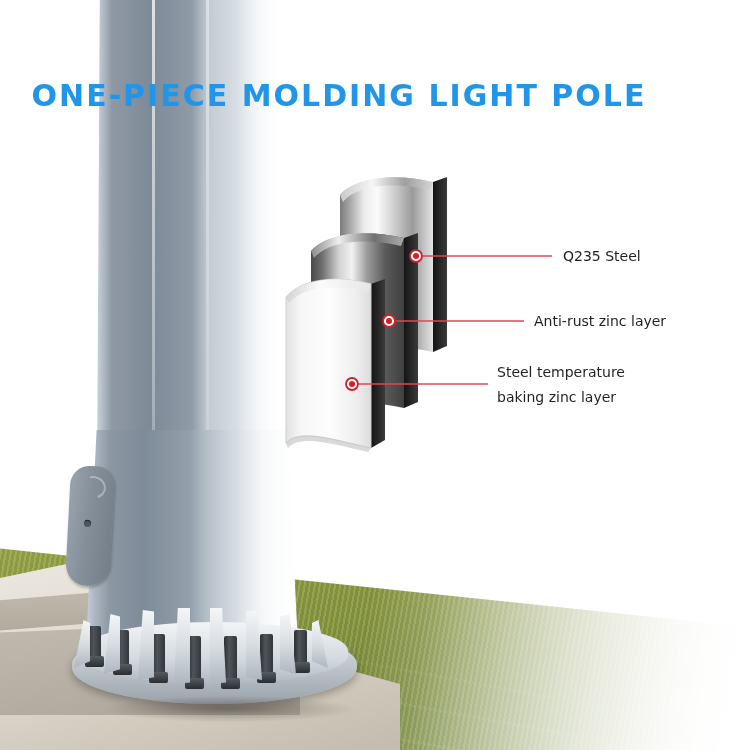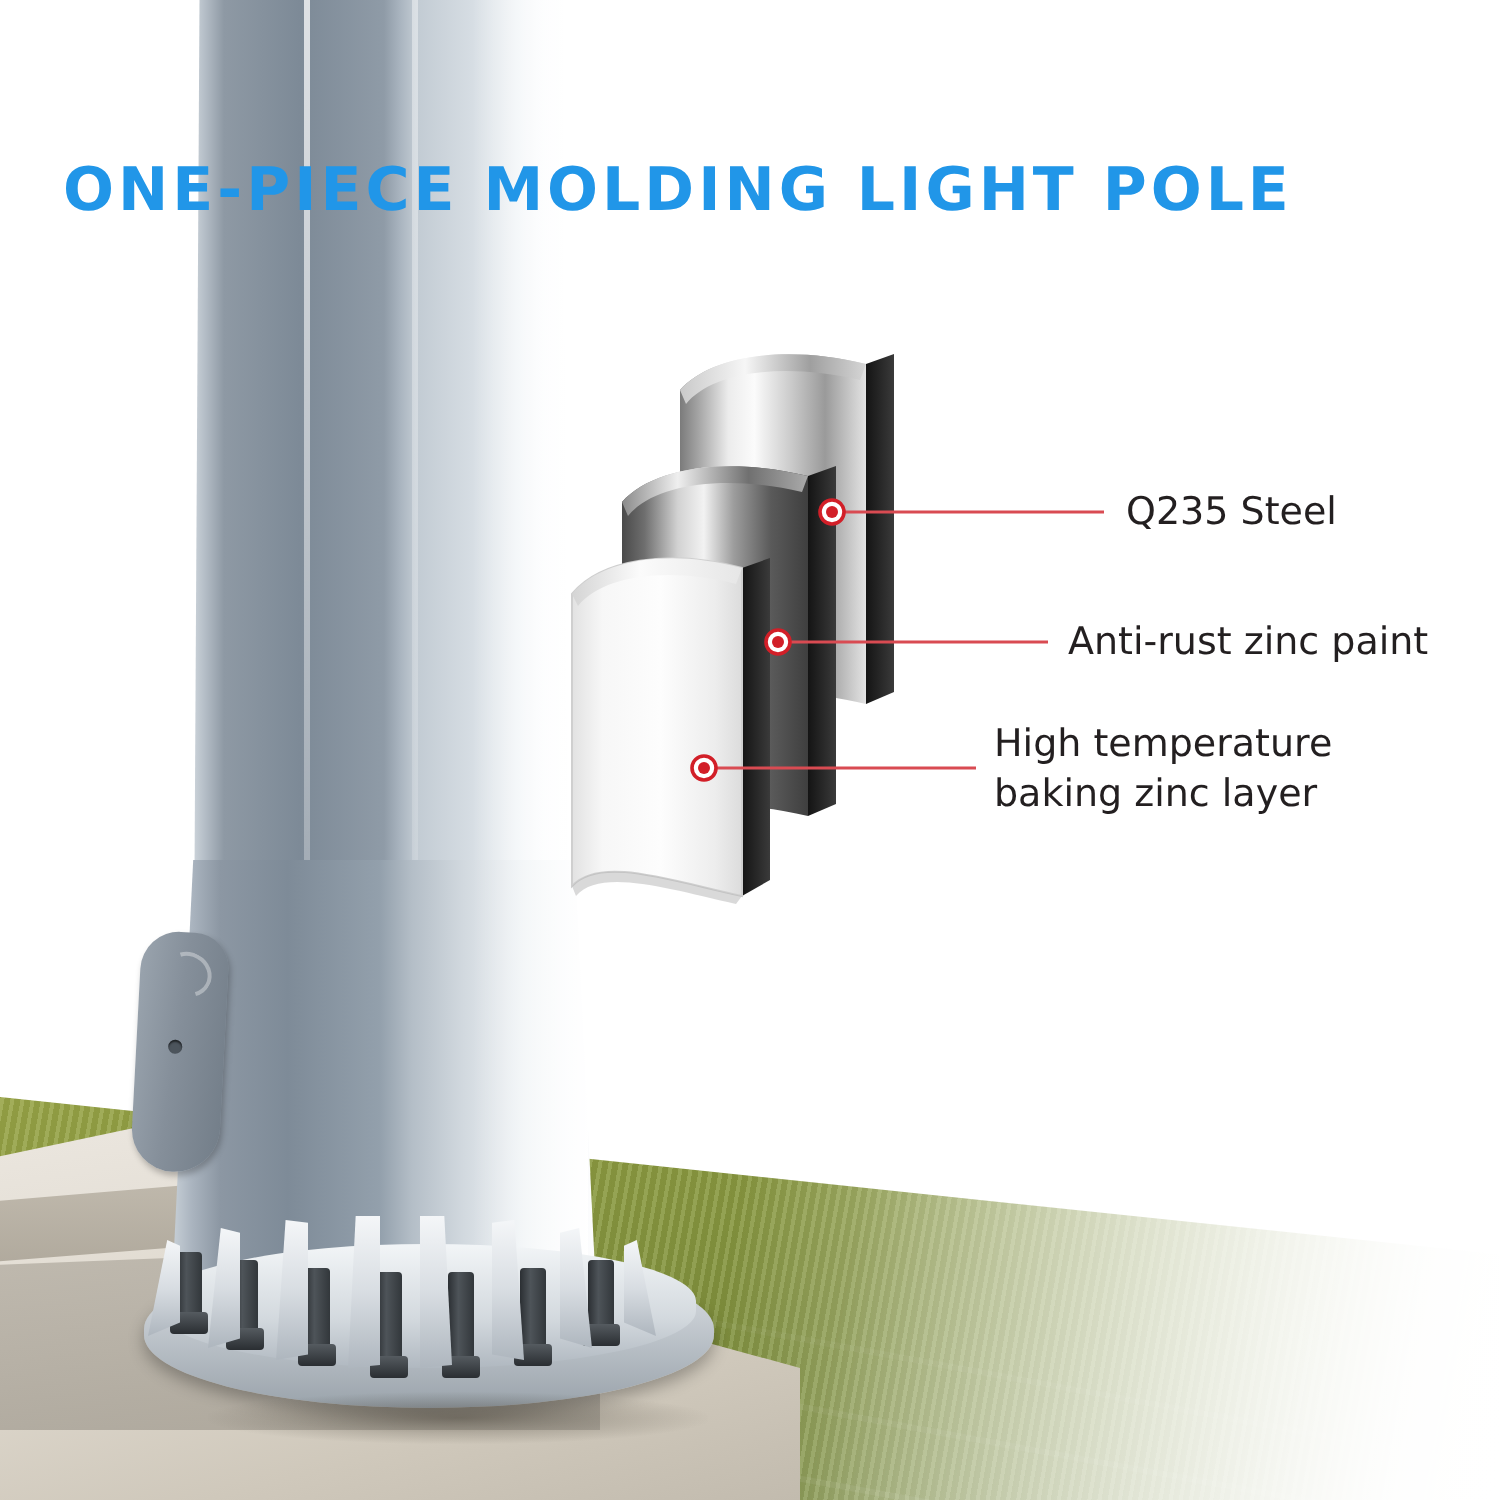--- a/index.html
+++ b/index.html
@@ -137,21 +137,21 @@
   }
 
   
   .panels{position:absolute;left:0;top:0;width:750px;height:750px;}
 
   
   .callout-svg{position:absolute;left:0;top:0;width:750px;height:750px;overflow:visible;}
   .lbl{
     position:absolute;color:#231f20;
     font-family:"DejaVu Sans",sans-serif;
-    font-size:19px;line-height:25px;white-space:nowrap;
+    font-size:14px;line-height:25px;white-space:nowrap;
   }
   .lbl.two{white-space:normal;width:220px;}
 </style>
 </head>
 <body>
 
 <div id="stage">
 
   <div class="photo">
     <div class="sky"></div>
@@ -302,20 +302,20 @@
     </g>
     <g>
       <line x1="352" y1="384" x2="488" y2="384" stroke="#d94b52" stroke-width="1.6"></line>
       <circle cx="352" cy="384" r="6" fill="#ffffff" stroke="#d21f28" stroke-width="1.8"></circle>
       <circle cx="352" cy="384" r="3" fill="#d21f28"></circle>
     </g>
   </svg>
 
   <div class="lbl" style="left:563px;top:244px;">Q235 Steel</div>
 
-  <div class="lbl" style="left:534px;top:309px;">Anti-rust zinc paint</div>
+  <div class="lbl" style="left:534px;top:309px;">Anti-rust zinc layer</div>
 
   <div class="lbl two" style="left:497px;top:360px;">
-    <div>High temperature</div>
+    <div>Steel temperature</div>
     <div>baking zinc layer</div>
   </div>
 
 </div>
 
 </body></html>

